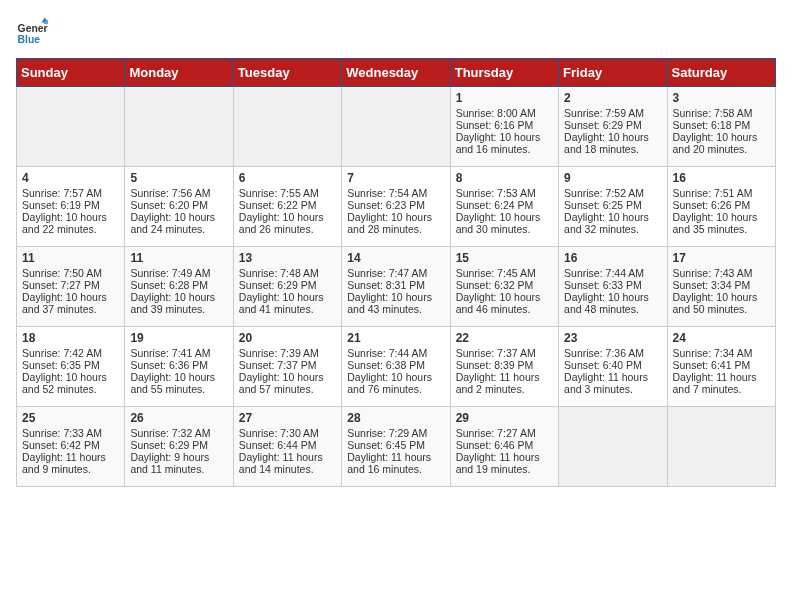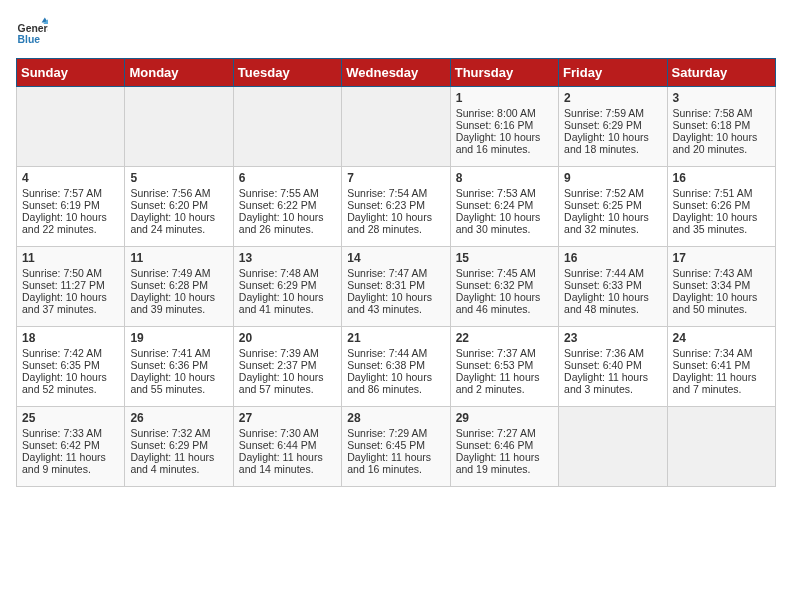--- a/index.html
+++ b/index.html
@@ -116,40 +116,40 @@
       <tr>
         <td><span class="day-number">4</span><span>Sunrise: 7:57 AM</span><br><span>Sunset: 6:19 PM</span><br><span>Daylight: 10 hours and 22 minutes.</span></td>
         <td><span class="day-number">5</span><span>Sunrise: 7:56 AM</span><br><span>Sunset: 6:20 PM</span><br><span>Daylight: 10 hours and 24 minutes.</span></td>
         <td><span class="day-number">6</span><span>Sunrise: 7:55 AM</span><br><span>Sunset: 6:22 PM</span><br><span>Daylight: 10 hours and 26 minutes.</span></td>
         <td><span class="day-number">7</span><span>Sunrise: 7:54 AM</span><br><span>Sunset: 6:23 PM</span><br><span>Daylight: 10 hours and 28 minutes.</span></td>
         <td><span class="day-number">8</span><span>Sunrise: 7:53 AM</span><br><span>Sunset: 6:24 PM</span><br><span>Daylight: 10 hours and 30 minutes.</span></td>
         <td><span class="day-number">9</span><span>Sunrise: 7:52 AM</span><br><span>Sunset: 6:25 PM</span><br><span>Daylight: 10 hours and 32 minutes.</span></td>
         <td><span class="day-number">16</span><span>Sunrise: 7:51 AM</span><br><span>Sunset: 6:26 PM</span><br><span>Daylight: 10 hours and 35 minutes.</span></td>
       </tr>
       <tr>
-        <td><span class="day-number">11</span><span>Sunrise: 7:50 AM</span><br><span>Sunset: 11:27 PM</span><br><span>Daylight: 10 hours and 37 minutes.</span></td>
+        <td><span class="day-number">11</span><span>Sunrise: 7:50 AM</span><br><span>Sunset: 7:27 PM</span><br><span>Daylight: 10 hours and 37 minutes.</span></td>
         <td><span class="day-number">11</span><span>Sunrise: 7:49 AM</span><br><span>Sunset: 6:28 PM</span><br><span>Daylight: 10 hours and 39 minutes.</span></td>
         <td><span class="day-number">13</span><span>Sunrise: 7:48 AM</span><br><span>Sunset: 6:29 PM</span><br><span>Daylight: 10 hours and 41 minutes.</span></td>
         <td><span class="day-number">14</span><span>Sunrise: 7:47 AM</span><br><span>Sunset: 8:31 PM</span><br><span>Daylight: 10 hours and 43 minutes.</span></td>
         <td><span class="day-number">15</span><span>Sunrise: 7:45 AM</span><br><span>Sunset: 6:32 PM</span><br><span>Daylight: 10 hours and 46 minutes.</span></td>
         <td><span class="day-number">16</span><span>Sunrise: 7:44 AM</span><br><span>Sunset: 6:33 PM</span><br><span>Daylight: 10 hours and 48 minutes.</span></td>
         <td><span class="day-number">17</span><span>Sunrise: 7:43 AM</span><br><span>Sunset: 3:34 PM</span><br><span>Daylight: 10 hours and 50 minutes.</span></td>
       </tr>
       <tr>
         <td><span class="day-number">18</span><span>Sunrise: 7:42 AM</span><br><span>Sunset: 6:35 PM</span><br><span>Daylight: 10 hours and 52 minutes.</span></td>
         <td><span class="day-number">19</span><span>Sunrise: 7:41 AM</span><br><span>Sunset: 6:36 PM</span><br><span>Daylight: 10 hours and 55 minutes.</span></td>
-        <td><span class="day-number">20</span><span>Sunrise: 7:39 AM</span><br><span>Sunset: 2:37 PM</span><br><span>Daylight: 10 hours and 57 minutes.</span></td>
-        <td><span class="day-number">21</span><span>Sunrise: 7:44 AM</span><br><span>Sunset: 6:38 PM</span><br><span>Daylight: 10 hours and 86 minutes.</span></td>
-        <td><span class="day-number">22</span><span>Sunrise: 7:37 AM</span><br><span>Sunset: 6:53 PM</span><br><span>Daylight: 11 hours and 2 minutes.</span></td>
+        <td><span class="day-number">20</span><span>Sunrise: 7:39 AM</span><br><span>Sunset: 7:37 PM</span><br><span>Daylight: 10 hours and 57 minutes.</span></td>
+        <td><span class="day-number">21</span><span>Sunrise: 7:44 AM</span><br><span>Sunset: 6:38 PM</span><br><span>Daylight: 10 hours and 76 minutes.</span></td>
+        <td><span class="day-number">22</span><span>Sunrise: 7:37 AM</span><br><span>Sunset: 8:39 PM</span><br><span>Daylight: 11 hours and 2 minutes.</span></td>
         <td><span class="day-number">23</span><span>Sunrise: 7:36 AM</span><br><span>Sunset: 6:40 PM</span><br><span>Daylight: 11 hours and 3 minutes.</span></td>
         <td><span class="day-number">24</span><span>Sunrise: 7:34 AM</span><br><span>Sunset: 6:41 PM</span><br><span>Daylight: 11 hours and 7 minutes.</span></td>
       </tr>
       <tr>
         <td><span class="day-number">25</span><span>Sunrise: 7:33 AM</span><br><span>Sunset: 6:42 PM</span><br><span>Daylight: 11 hours and 9 minutes.</span></td>
-        <td><span class="day-number">26</span><span>Sunrise: 7:32 AM</span><br><span>Sunset: 6:29 PM</span><br><span>Daylight: 11 hours and 4 minutes.</span></td>
+        <td><span class="day-number">26</span><span>Sunrise: 7:32 AM</span><br><span>Sunset: 6:29 PM</span><br><span>Daylight: 9 hours and 11 minutes.</span></td>
         <td><span class="day-number">27</span><span>Sunrise: 7:30 AM</span><br><span>Sunset: 6:44 PM</span><br><span>Daylight: 11 hours and 14 minutes.</span></td>
         <td><span class="day-number">28</span><span>Sunrise: 7:29 AM</span><br><span>Sunset: 6:45 PM</span><br><span>Daylight: 11 hours and 16 minutes.</span></td>
         <td><span class="day-number">29</span><span>Sunrise: 7:27 AM</span><br><span>Sunset: 6:46 PM</span><br><span>Daylight: 11 hours and 19 minutes.</span></td>
         <td class="empty-cell"></td>
         <td class="empty-cell"></td>
       </tr>
     </tbody>
 </table>
 
 </body></html>

